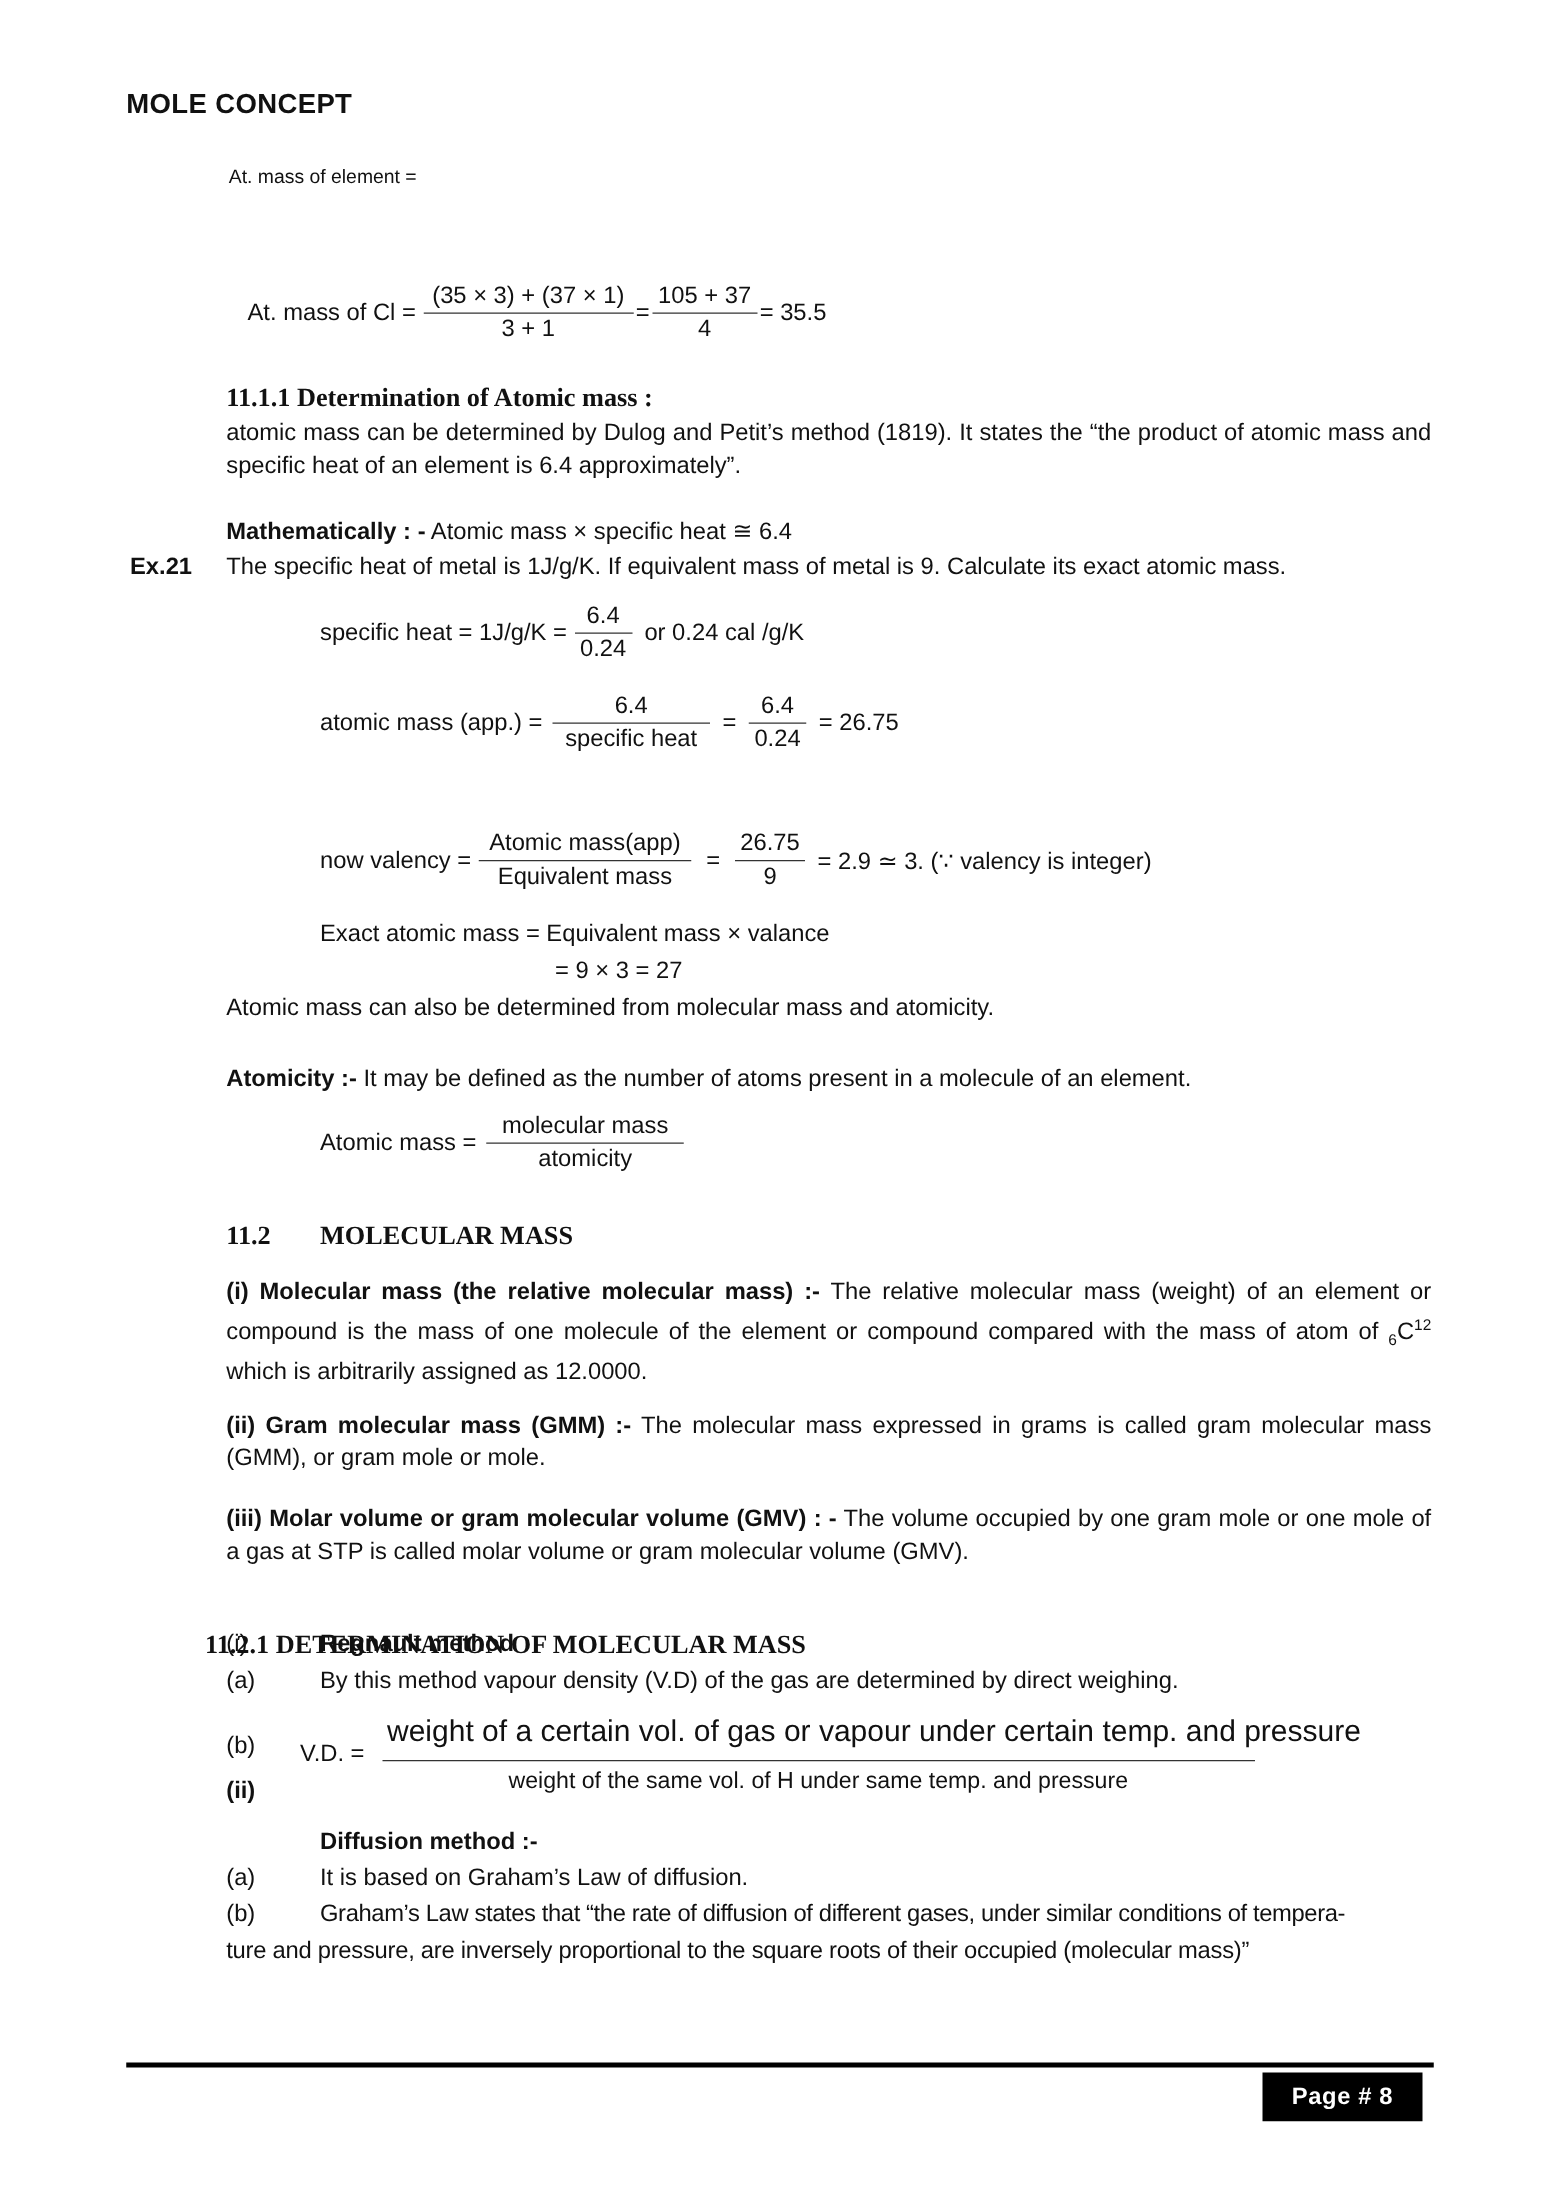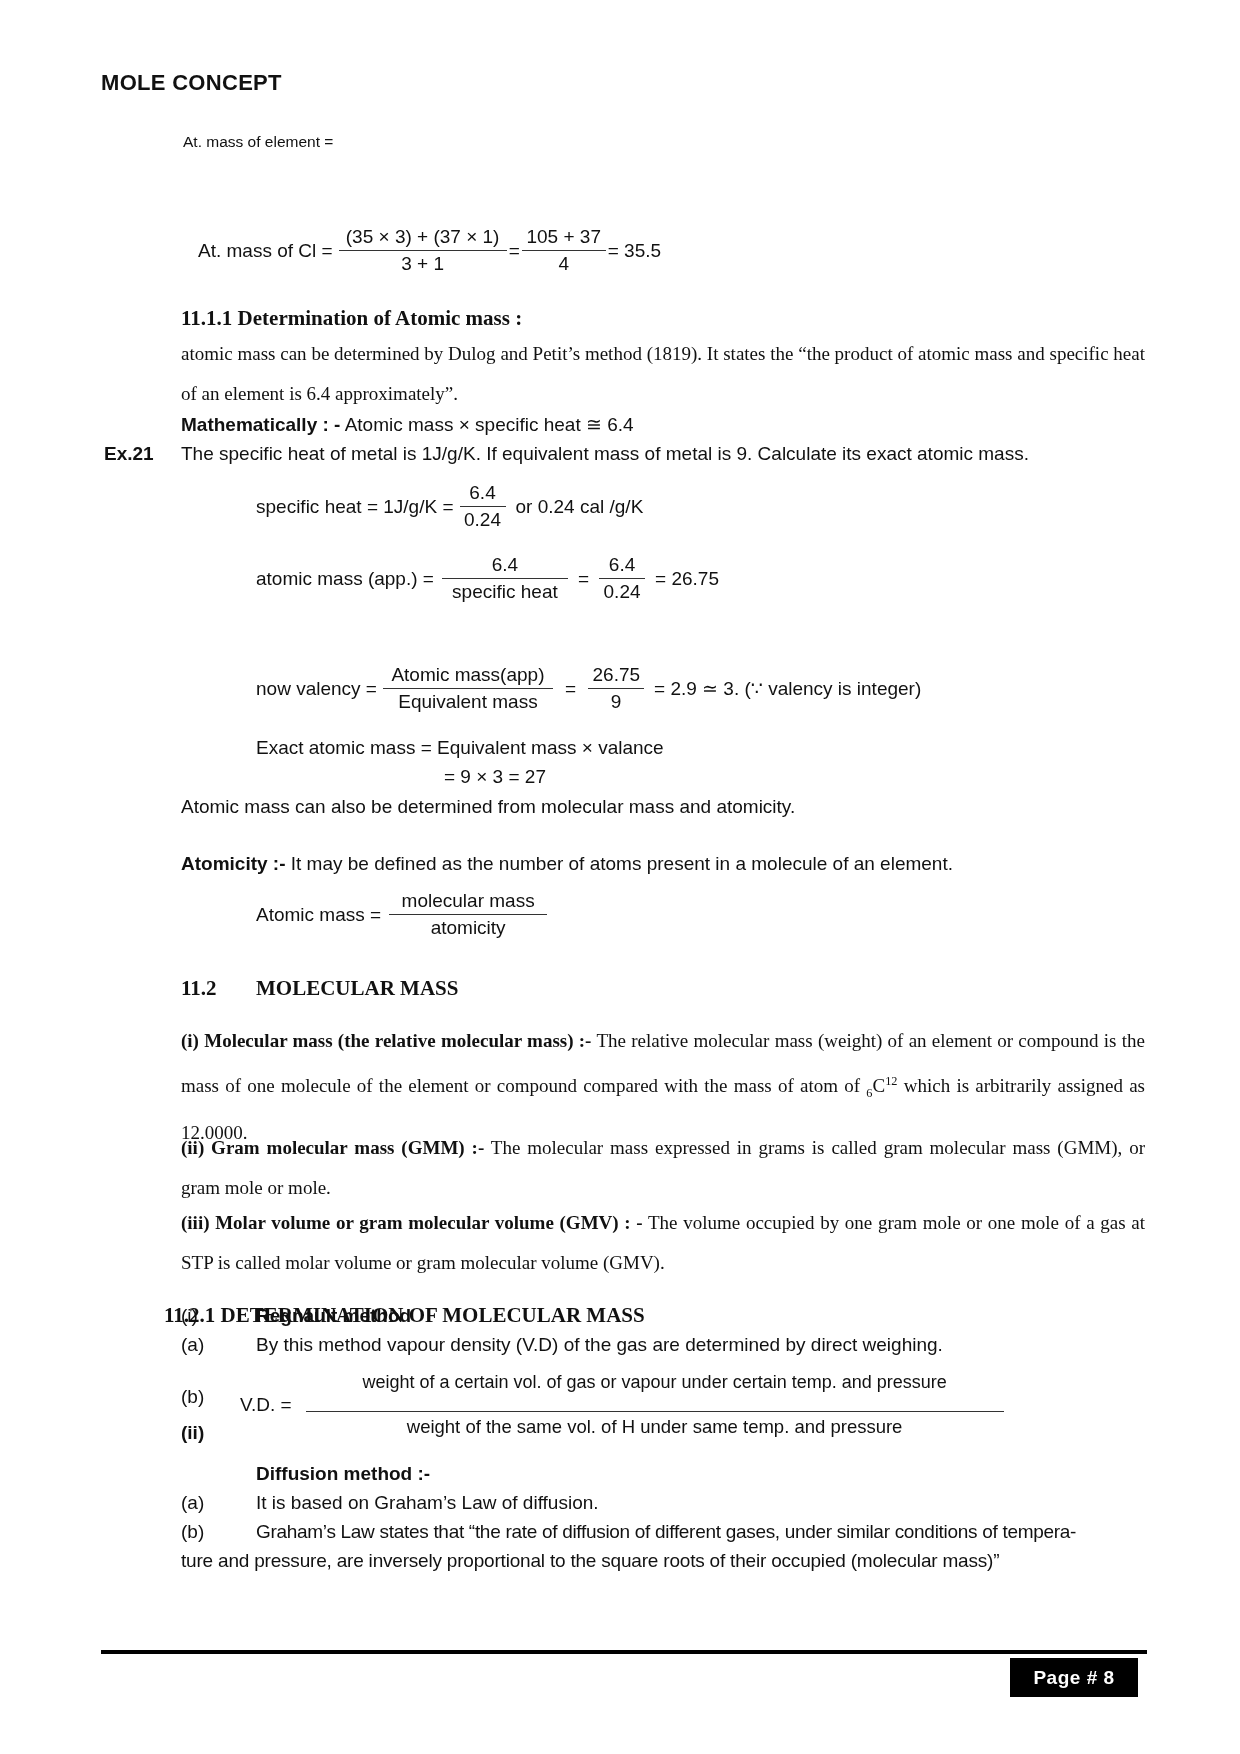--- a/index.html
+++ b/index.html
@@ -6,21 +6,21 @@
   body { width:1240px; height:1754px; position:relative; overflow:hidden;
          font-family:"Liberation Sans", sans-serif; color:#111; }
   .abs { position:absolute; white-space:nowrap; }
   .sans { font-family:"Liberation Sans", sans-serif; }
   .b { font-weight:bold; }
   .t19 { font-size:19px; }
   .frac { display:inline-flex; flex-direction:column; align-items:center; vertical-align:middle; }
   .frac .num { padding:0 4px 2px; border-bottom:1.5px solid #333; text-align:center; }
   .frac .den { padding:2px 4px 0; text-align:center; }
   .row { display:flex; align-items:center; white-space:nowrap; }
-  .para { position:absolute; left:181px; width:964px; font-size:19px; line-height:40px; text-align:justify;font-family:Liberation Serif, serif; }
+  .para { position:absolute; left:181px; width:964px; font-size:19px; line-height:26px; text-align:justify; }
   sub, sup { font-size:65%; }
   .header-title { left:101px; top:70px; font-size:22px; font-weight:bold; letter-spacing:0.3px; }
   .footer-rule { position:absolute; left:101px; top:1650px; width:1046px; height:4px; background:#000; }
   .page-badge { position:absolute; left:1010px; top:1658px; width:128px; height:39px; background:#000; color:#fff;
                 font-weight:bold; font-size:19px; display:flex; align-items:center; justify-content:center; letter-spacing:0.5px;}
   .sec-head { font-family:"Liberation Serif", serif; font-weight:bold; font-size:21px; }
   .item-label { position:absolute; left:181px; font-size:19px; }
   .item-text { position:absolute; left:256px; font-size:19px; white-space:nowrap; }
 </style>
 </head>
@@ -80,21 +80,21 @@
 </div>
 
 <div class="abs row t19" style="left:256px; top:664px;">
   <span style="margin-right:6px;">now valency =</span>
   <span class="frac">
     <span class="num" style="width:162px;">Atomic mass(app)</span>
     <span class="den">Equivalent  mass</span>
   </span>
   <span style="margin:0 12px;">=</span>
   <span class="frac">
-    <span class="num" style="width:48px;text-align:right;">26.75</span>
+    <span class="num" style="width:48px;">26.75</span>
     <span class="den">9</span>
   </span>
   <span style="margin-left:10px;">= 2.9  ≃ 3. (∵ valency  is integer)</span>
 </div>
 
 <div class="abs t19" style="left:256px; top:737px;">Exact atomic mass = Equivalent mass × valance</div>
 <div class="abs t19" style="left:444px; top:766px;">= 9 × 3 = 27</div>
 
 <div class="abs t19" style="left:181px; top:796px;">Atomic mass can also be determined from molecular mass and atomicity.</div>
 <div class="abs t19" style="left:181px; top:853px;">
@@ -127,21 +127,21 @@
 
 <div class="item-label" style="top:1305px;">(i)</div>
 <div class="item-text b" style="top:1305px;">Regnault method</div>
 <div class="item-label" style="top:1334px;">(a)</div>
 <div class="item-text" style="top:1334px;">By this method vapour density (V.D) of the gas are determined by direct weighing.</div>
 
 <div class="item-label" style="top:1386px;">(b)</div>
 <div class="abs row t19" style="left:240px; top:1372px;">
   <span style="margin-right:14px;">V.D. =</span>
   <span class="frac">
-    <span class="num" style="width:690px; font-size:18px; padding-bottom:18px;">weight  of  a  certain  vol.  of  gas  or  vapour  under  certain  temp.  and  pressure</span>
+    <span class="num" style="width:690px; font-size:24px; padding-bottom:8px;">weight  of  a  certain  vol.  of  gas  or  vapour  under  certain  temp.  and  pressure</span>
     <span class="den" style="font-size:18.5px; padding-top:4px;">weight  of  the  same  vol.  of  H under  same  temp.  and  pressure</span>
   </span>
 </div>
 
 <div class="item-label b" style="top:1402px;margin-top:20px;">(ii)</div>
 <div class="item-text b" style="top:1463px;">Diffusion method :-</div>
 <div class="item-label" style="top:1492px;">(a)</div>
 <div class="item-text" style="top:1492px;">It is based on Graham’s Law of diffusion.</div>
 <div class="item-label" style="top:1521px;">(b)</div>
 <div class="item-text" style="top:1521px; letter-spacing:-0.3px;">Graham’s Law states that “the rate of diffusion of different gases, under similar conditions of  tempera-</div>

